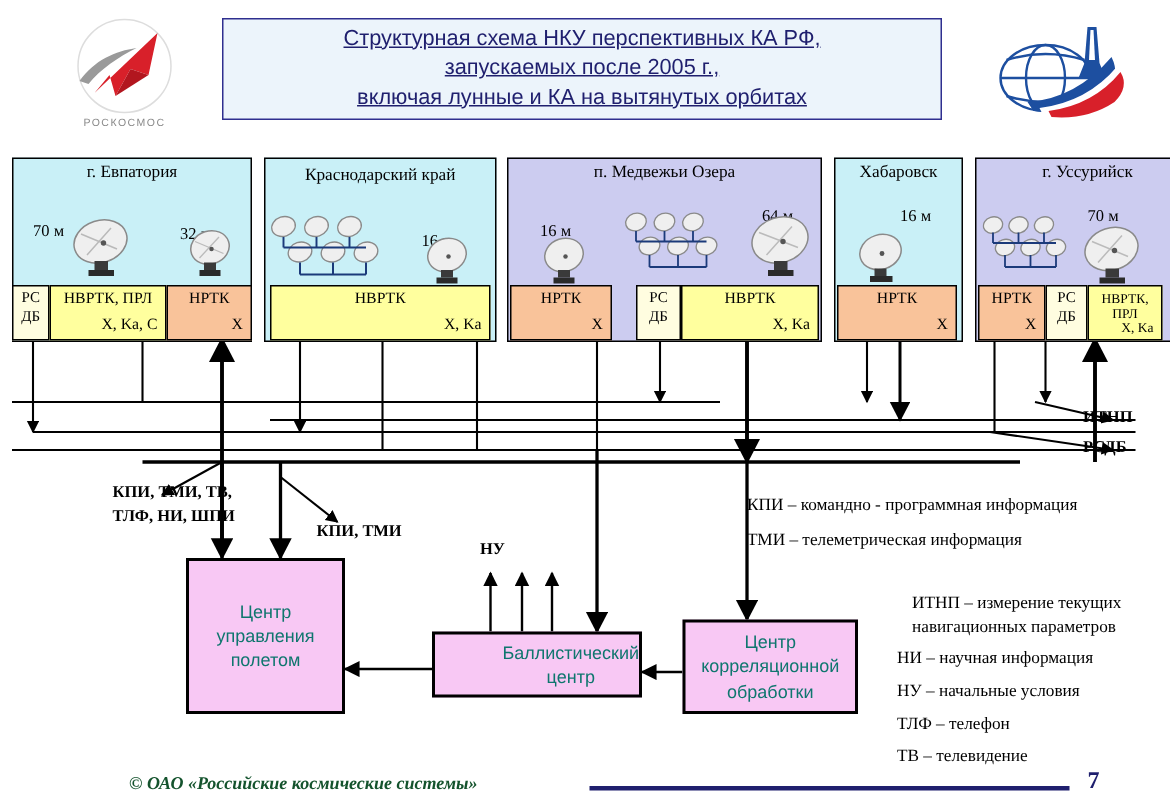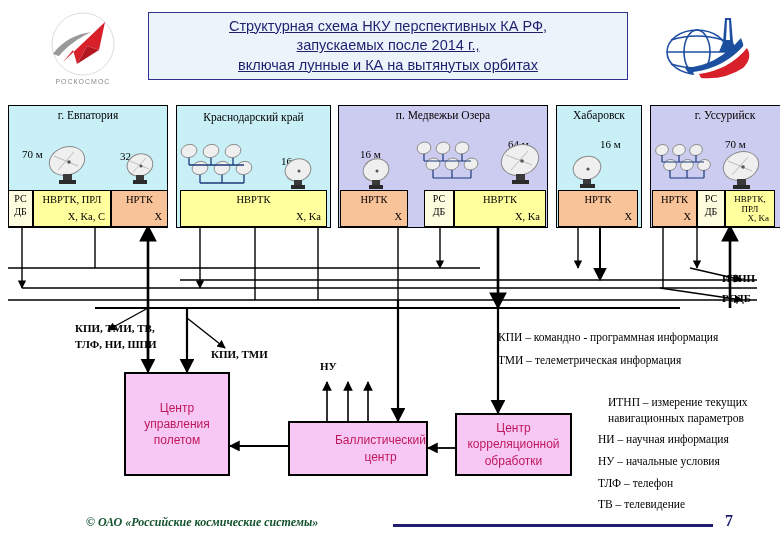--- a/index.html
+++ b/index.html
@@ -54,21 +54,21 @@
   .eq .c2{position:absolute;left:0;right:0;top:15px;text-align:center;font-size:10px;}
 
   
   .dish{position:absolute;}
 
   
   .pbox{
     position:absolute;border:2px solid #000;background:#f8c8f4;
     box-sizing:border-box;display:flex;align-items:center;justify-content:center;
     text-align:center;font-family:"Liberation Sans", sans-serif;font-size:12px;
-    line-height:1.35;color:#be185d;
+    line-height:1.35;color:#0f766e;
   }
 
   
   .lbl{position:absolute;font-size:11px;font-weight:bold;font-family:"Liberation Serif", serif;}
   .legend-line{position:absolute;font-size:11.5px;font-family:"Liberation Serif", serif;
     white-space:nowrap;}
 
   
   #footer-text{
     position:absolute;left:86px;top:515px;font-style:italic;font-weight:bold;
@@ -108,21 +108,21 @@
       <path d="M38 64 Q70 60 90 36 Q94 46 86 56 Q68 70 40 68 Z" fill="#ffffff"></path>
       <path d="M44 66 Q74 62 92 40 Q98 50 88 60 Q70 72 46 70 Z" fill="#d8202a"></path>
       <path d="M70 10 L76 10 L78 34 L82 44 L64 44 L68 34 Z" fill="#1d4fa0"></path>
       <path d="M72 12 L74 12 L75 32 L71 32 Z" fill="#ffffff"></path>
     </svg>
   </div>
 
   <div id="title-box">
     <div id="title-text">
       <div>Структурная схема НКУ перспективных КА РФ,</div>
-      <div>запускаемых после 2014 г.,</div>
+      <div>запускаемых после 2005 г.,</div>
       <div>включая лунные и КА на вытянутых орбитах</div>
     </div>
   </div>
 
   <svg class="wires">
     <defs>
       <marker id="ah" markerWidth="7" markerHeight="7" refX="5.4" refY="3" orient="auto" markerUnits="strokeWidth">
         <path d="M0,0 L6,3 L0,6 z" fill="#000"></path>
       </marker>
       <marker id="ahb" markerWidth="8" markerHeight="8" refX="6" refY="3.4" orient="auto" markerUnits="strokeWidth">
@@ -380,21 +380,21 @@
   <div class="lbl" style="left:320px;top:360px;">НУ</div>
 
   <div class="pbox" style="left:124px;top:372px;width:106px;height:104px;">
     <div>
       <div>Центр</div>
       <div>управления</div>
       <div>полетом</div>
     </div>
   </div>
 
-  <div class="pbox" style="left:288px;top:421px;width:140px;height:55px;padding-left:45px;">
+  <div class="pbox" style="left:288px;top:421px;width:140px;height:44px;padding-left:45px;">
     <div>
       <div>Баллистический</div>
       <div>центр</div>
     </div>
   </div>
 
   <div class="pbox" style="left:455px;top:413px;width:117px;height:63px;">
     <div>
       <div>Центр</div>
       <div>корреляционной</div>

